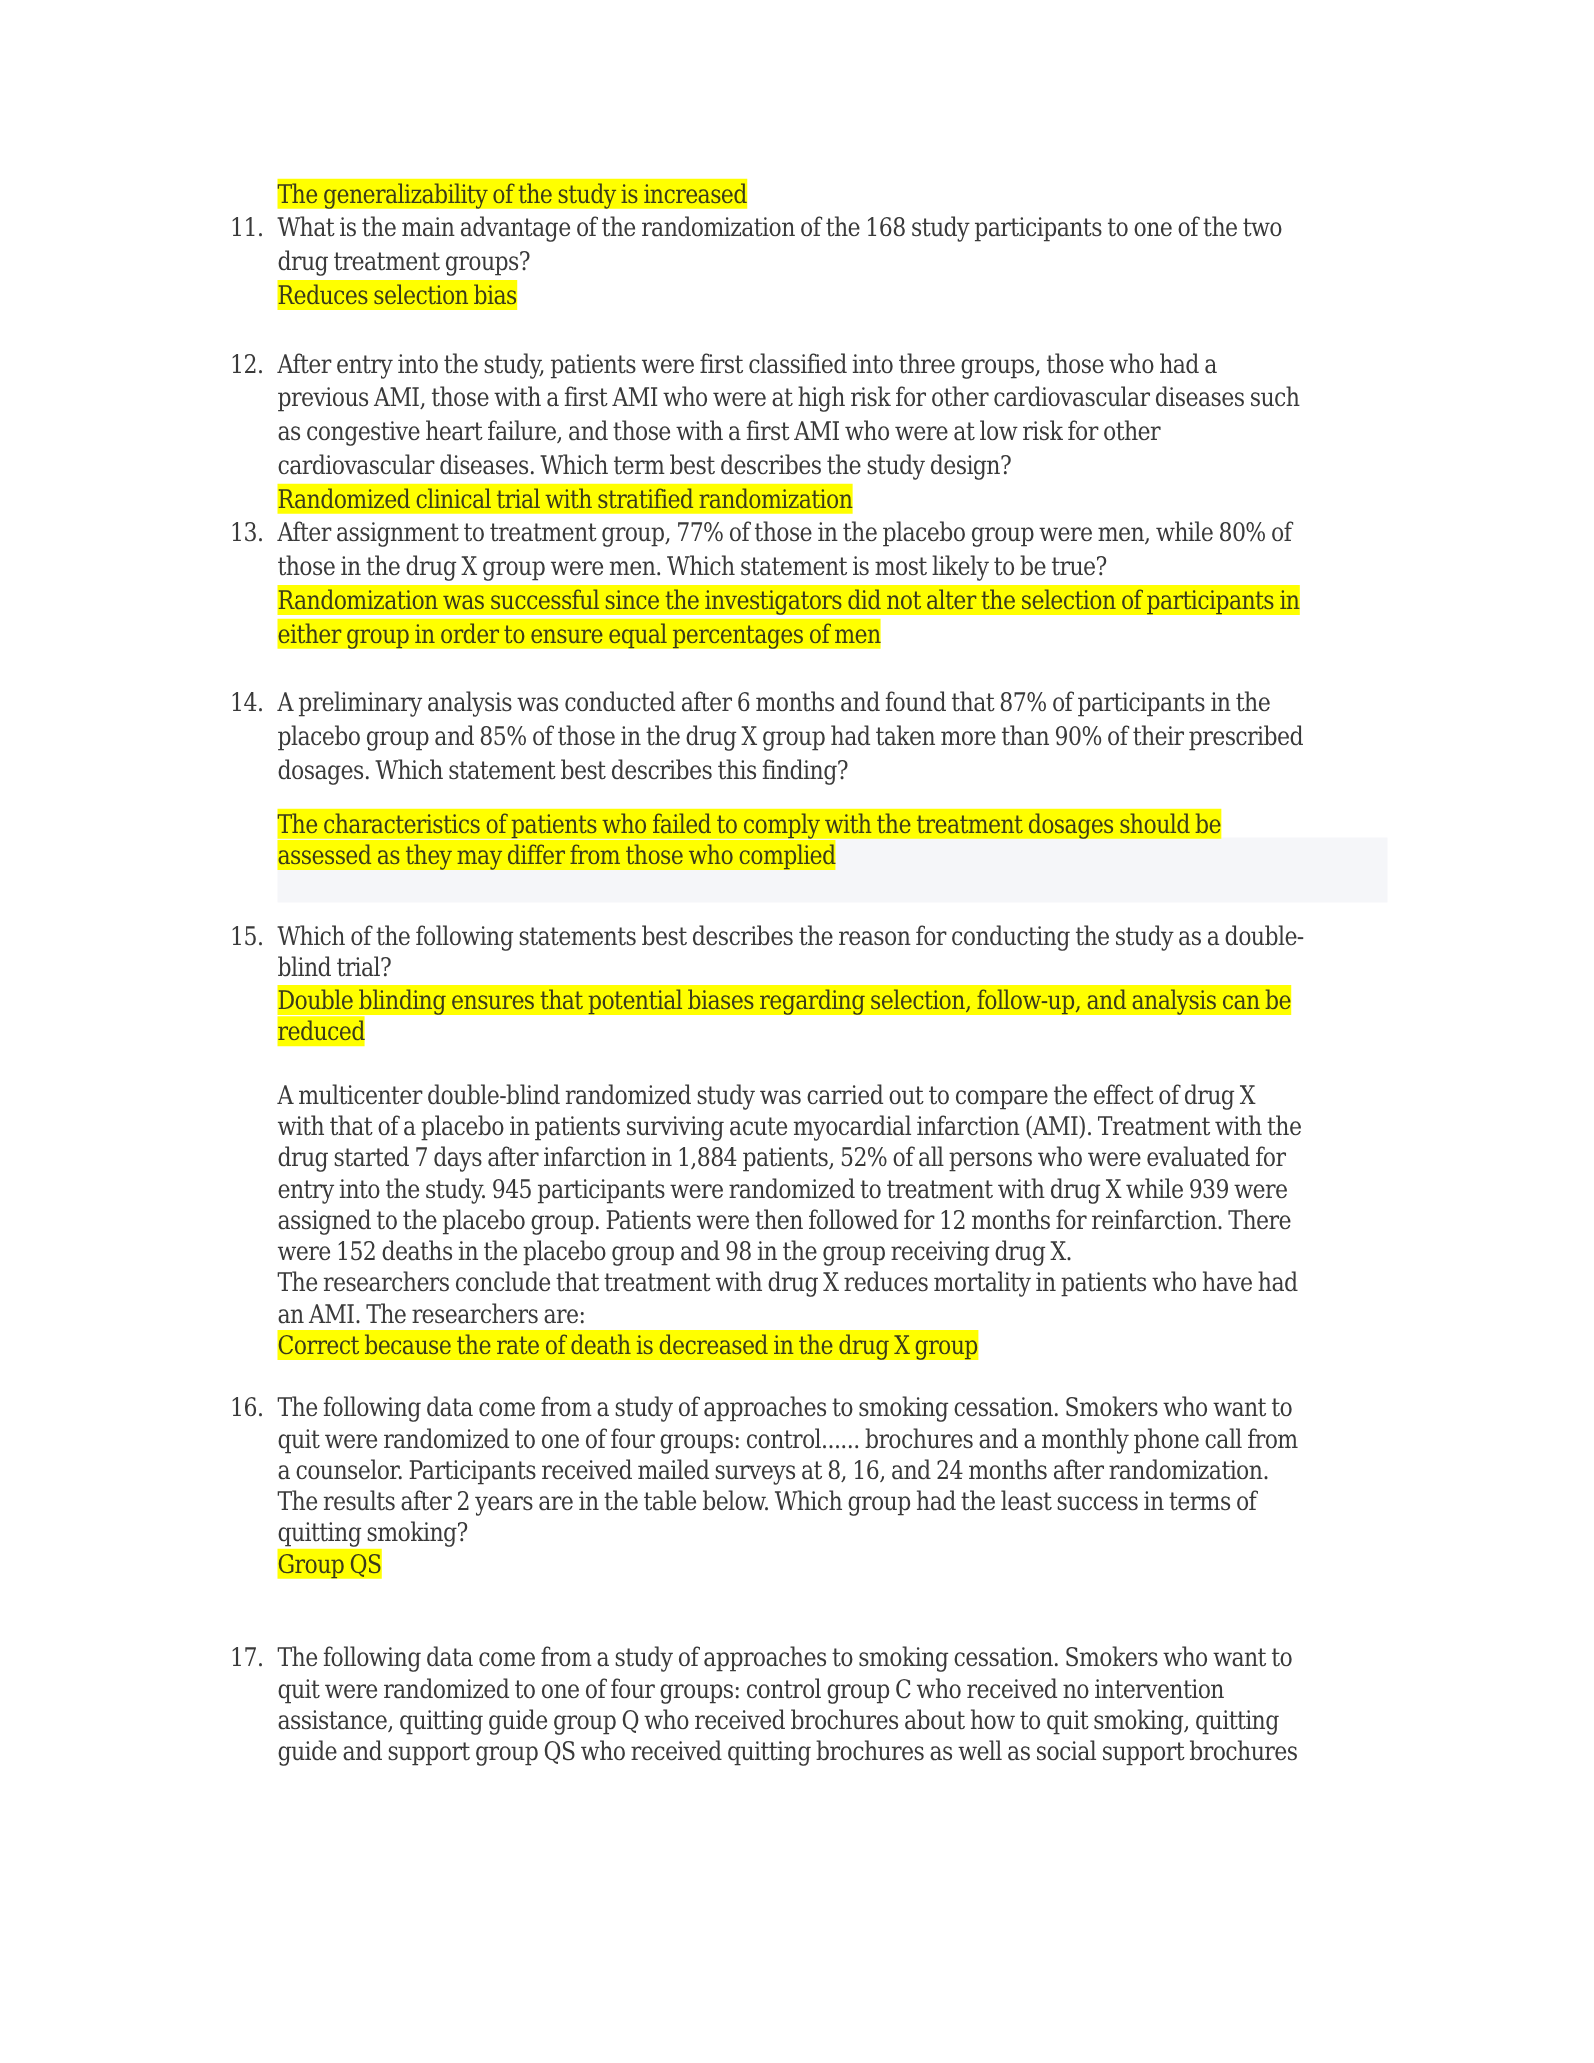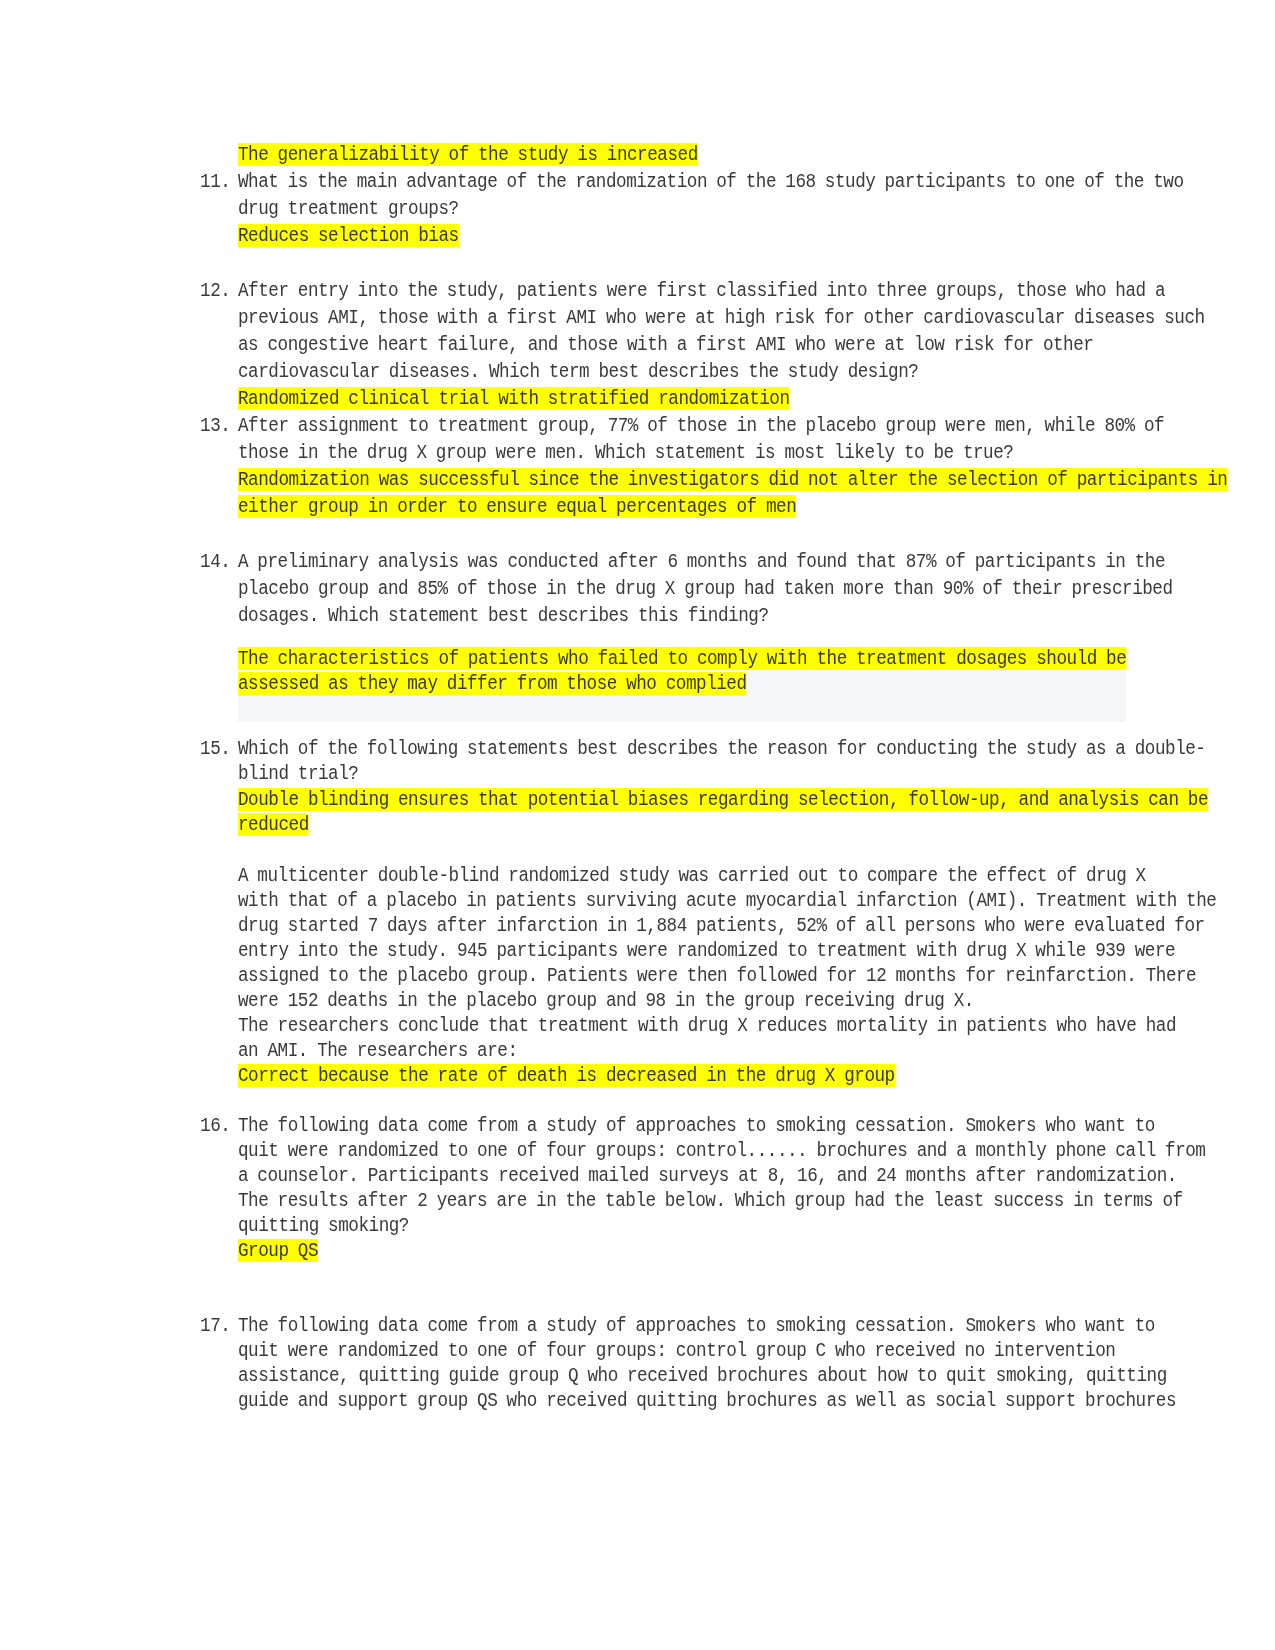--- a/index.html
+++ b/index.html
@@ -1,21 +1,21 @@
 <!DOCTYPE html>
 <html><head>
   <meta charset="utf-8">
   <style>
     html, body { margin: 0; padding: 0; background: #ffffff; }
     body {
       width: 1275px; height: 1650px; position: relative; overflow: hidden;
       font-family: "DejaVu Serif", "Liberation Serif", serif;
       color: #3a3a3a;
     }
-    .page { position: absolute; left: 16px; top: 0; width: 1123px; height: 1650px; font-family: Liberation Mono, monospace; }
+    .page { position: absolute; left: 0; top: 0; width: 1123px; height: 1650px; }
     .line {
       position: absolute; left: 222px;
       font-size: 20.5px; line-height: 26px; white-space: nowrap;
       letter-spacing: -0.55px; word-spacing: -1px;
       transform: scaleX(0.86); transform-origin: left top;
     }
     .num {
       position: absolute; left: 184px;
       font-size: 20.5px; line-height: 26px; white-space: nowrap;
       letter-spacing: -0.5px;

